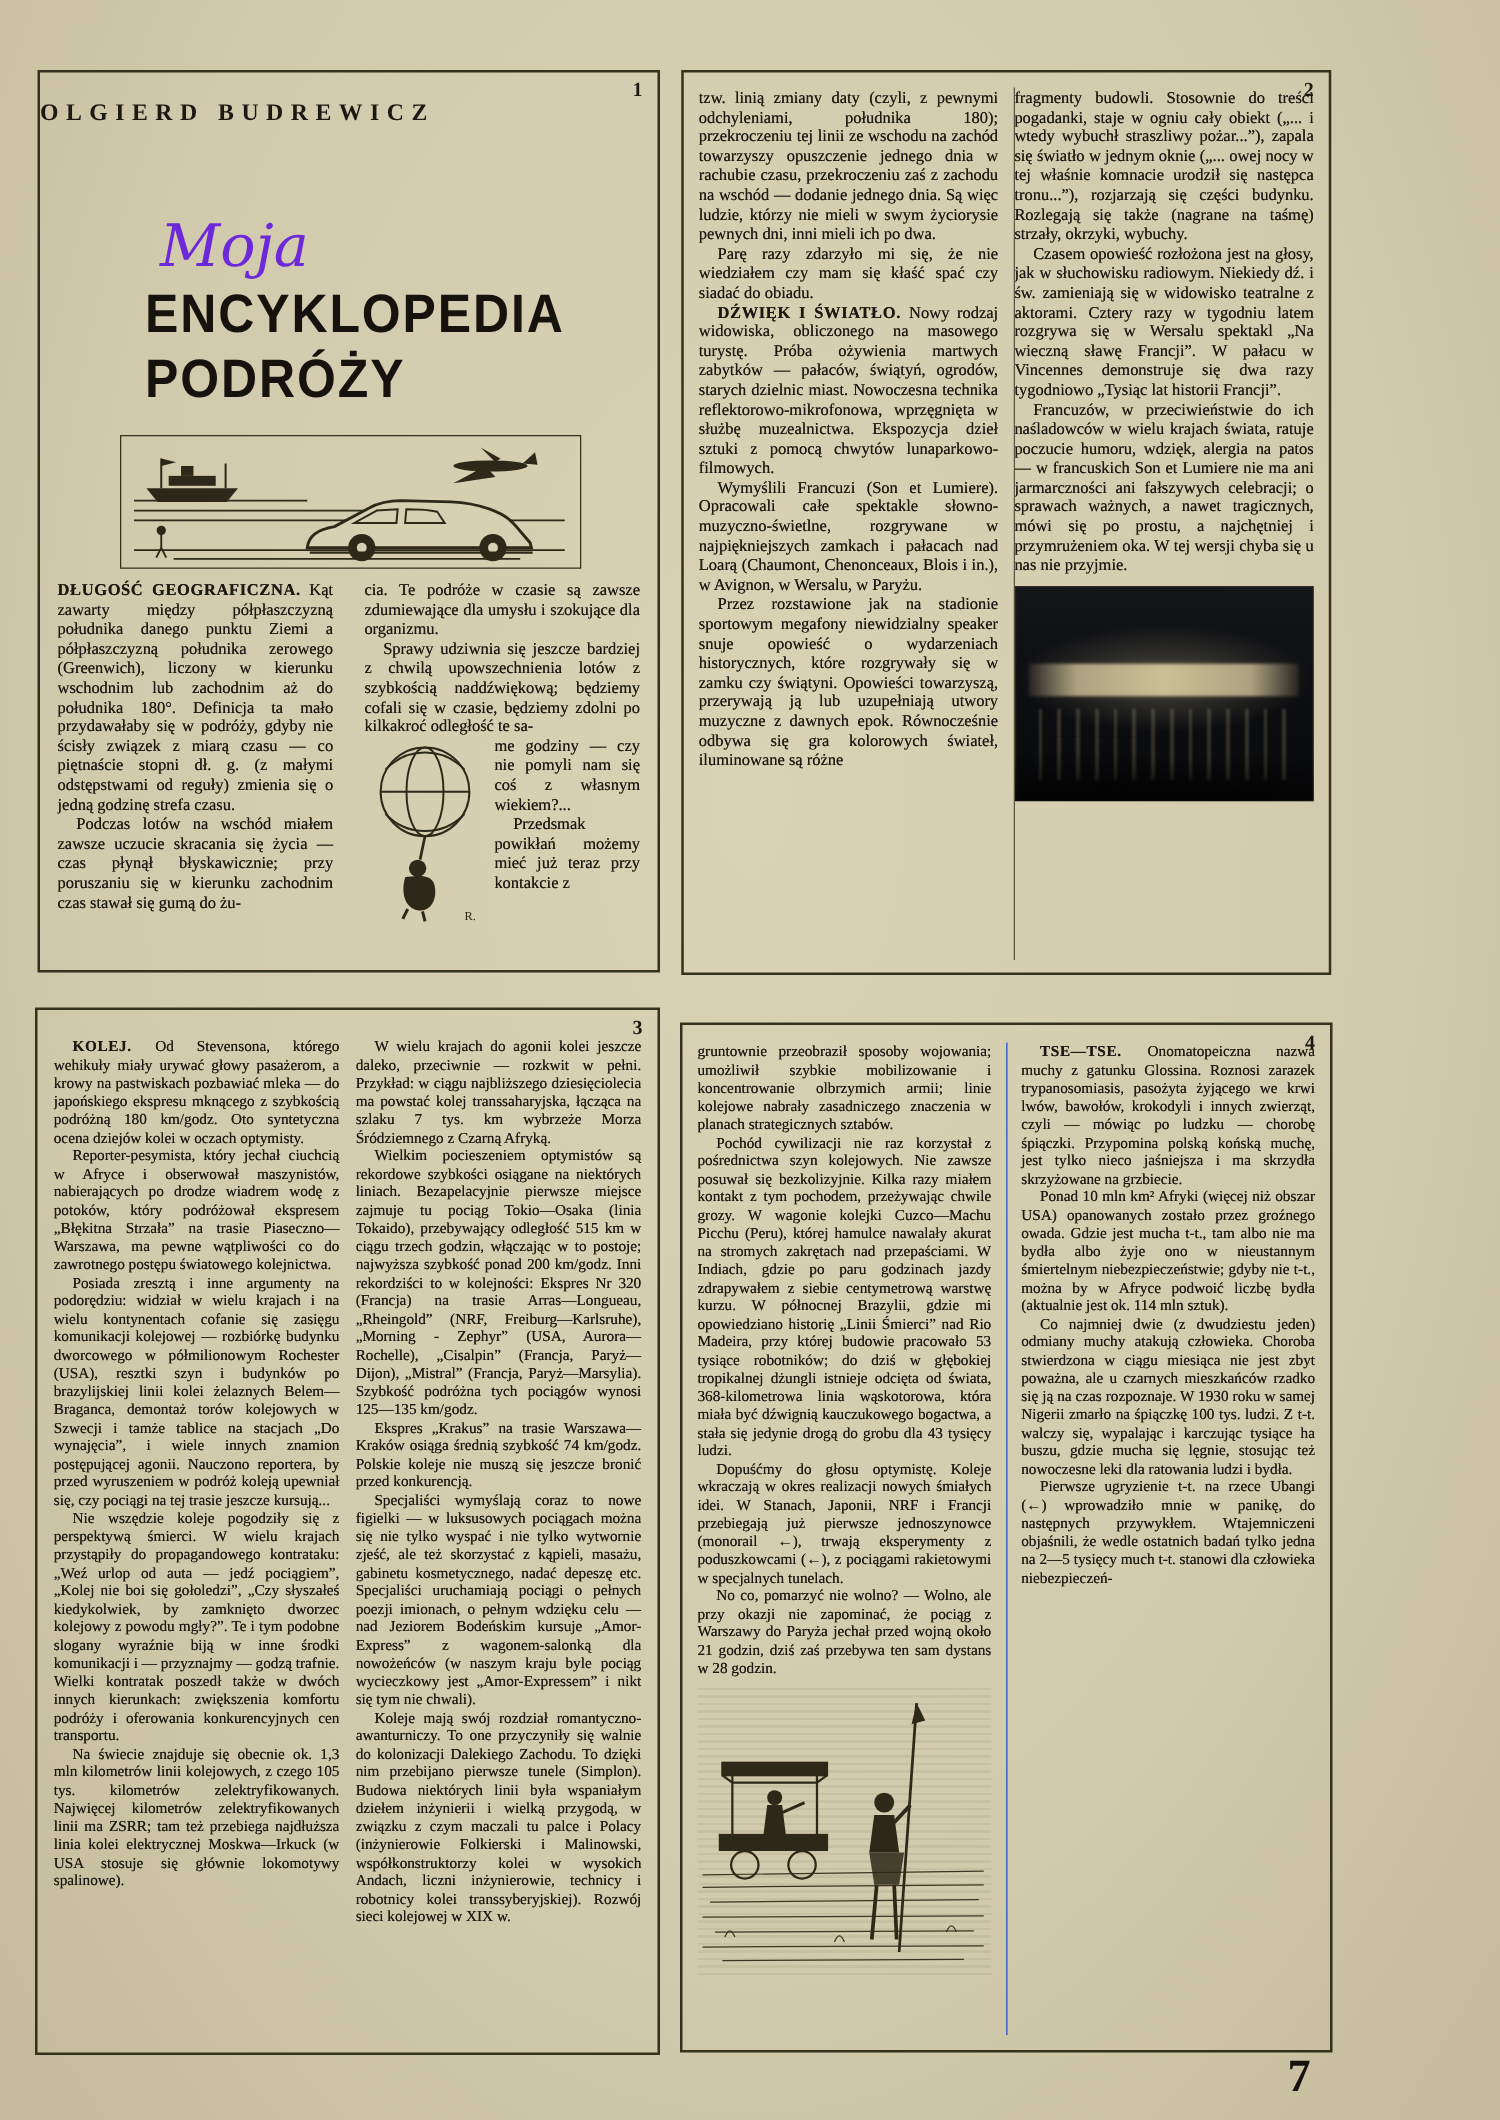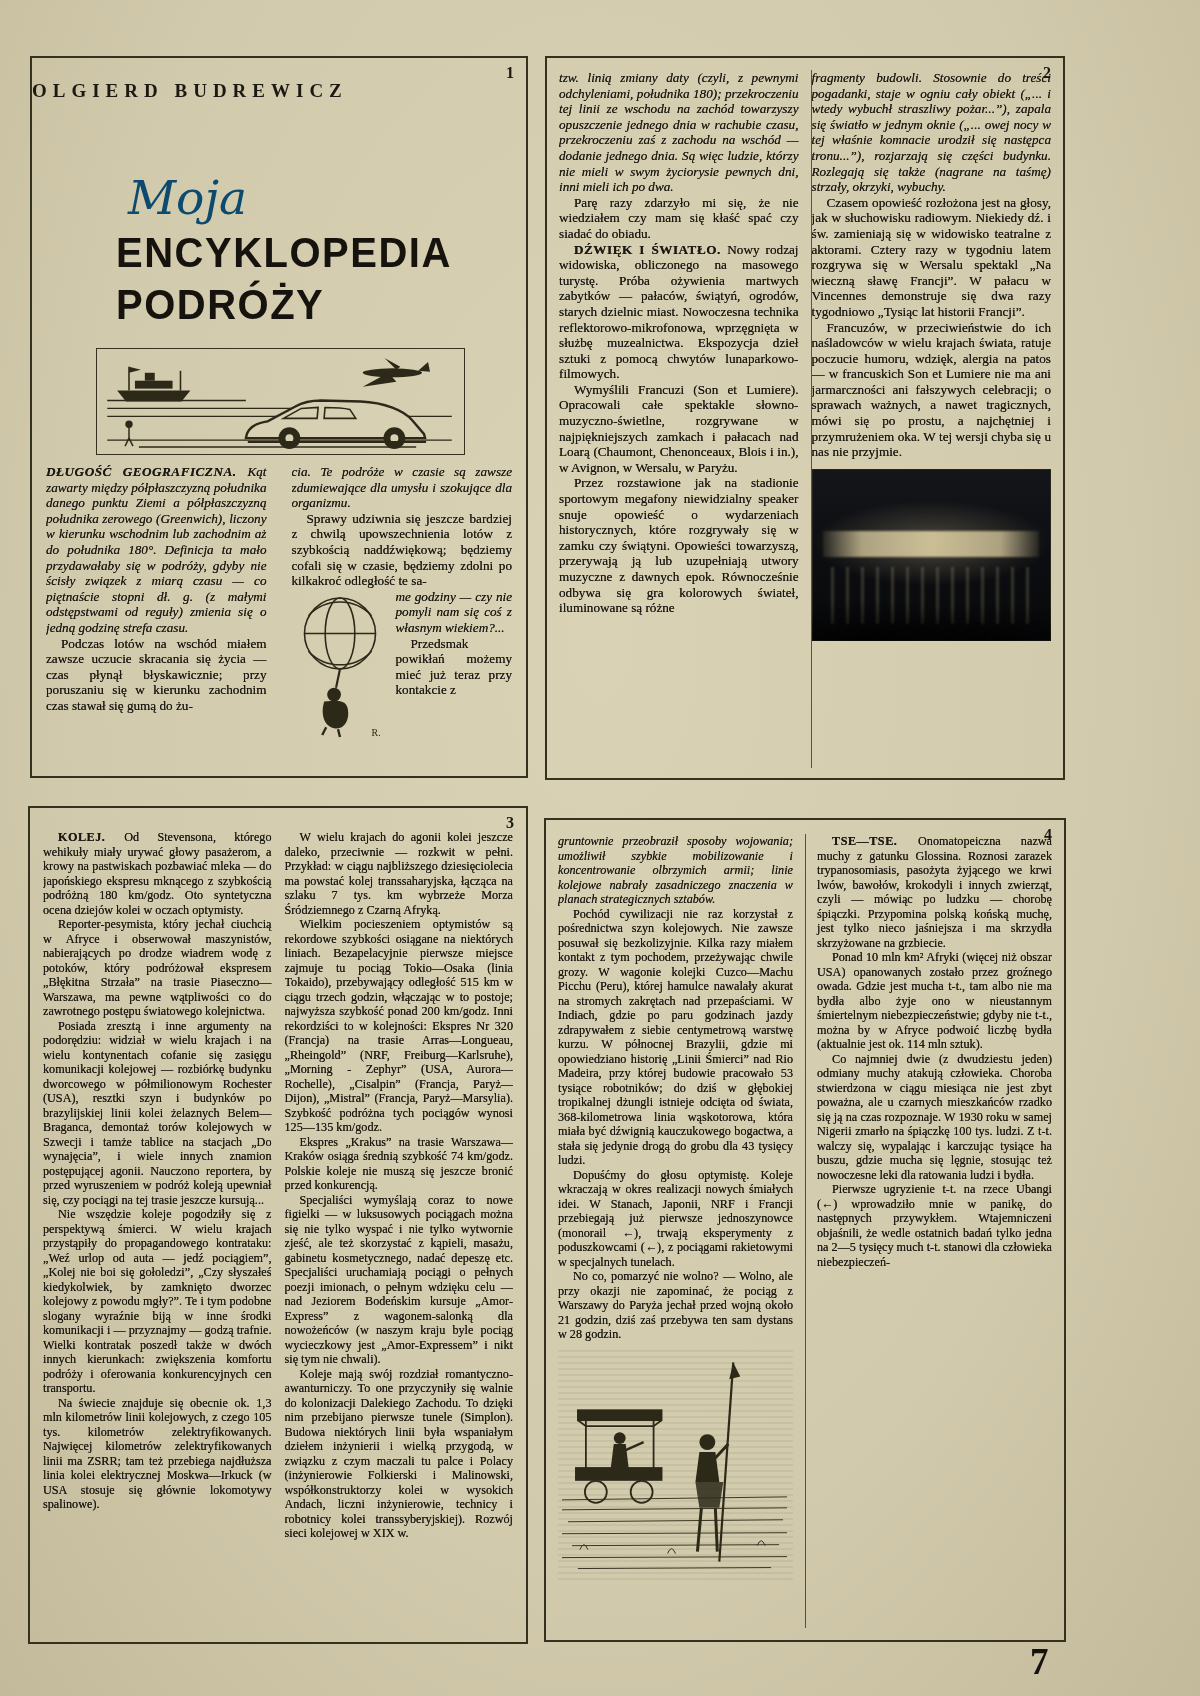--- a/index.html
+++ b/index.html
@@ -10,29 +10,29 @@
     font-family:"Liberation Serif", serif;
     color:#1c1913;
     overflow:hidden;
   }
   .box{position:absolute;border:2px solid #35311f;}
   .corner-num{position:absolute;top:6px;right:12px;font-weight:bold;font-size:16px;}
   .cols{position:absolute;display:flex;}
   .col{flex:1 1 0;overflow:hidden;}
   .para{text-align:justify;text-indent:15px;hyphens:auto;
         text-shadow:0 0 .4px rgba(28,25,19,.85);}
-  .para.noind{text-indent:0;font-style:italic;}
+  .para.noind{text-indent:0;}
   .runin{font-weight:bold;letter-spacing:.5px;}
 
   
   #box1{left:30px;top:56px;width:498px;height:722px;}
   #box1 .author{position:absolute;top:22px;left:0;right:0;text-align:left;
     font-size:19px;font-weight:bold;letter-spacing:6px;}
   .script-title{position:absolute;left:96px;top:112px;
-    font-family:"DejaVu Serif",serif;font-style:italic;font-size:47px;color:#0c4a6e;}
+    font-family:"DejaVu Serif",serif;font-style:italic;font-size:47px;color:#6d28d9;}
   .big-title{position:absolute;left:84px;font-family:"Liberation Sans",sans-serif;
     font-weight:bold;font-size:40px;letter-spacing:1.5px;color:#16130e;
     transform:scaleY(1.08);transform-origin:left top;}
   #title-line1{top:170px;}
   #title-line2{top:222px;}
   .illo-frame{position:absolute;left:64px;top:290px;width:369px;height:107px;
     border:1.5px solid #35311f;padding:2px;}
   .illo-frame svg{width:100%;height:100%;display:block;}
   #box1 .cols{left:14px;right:14px;top:406px;bottom:10px;gap:25px;
     font-size:13.2px;line-height:15.6px;}

